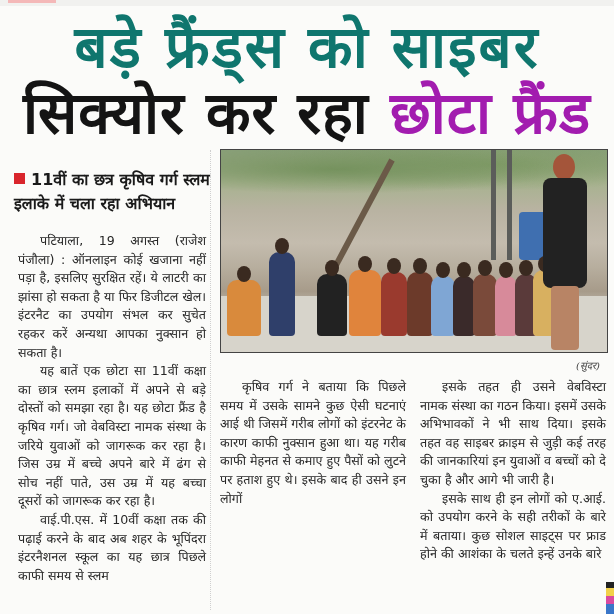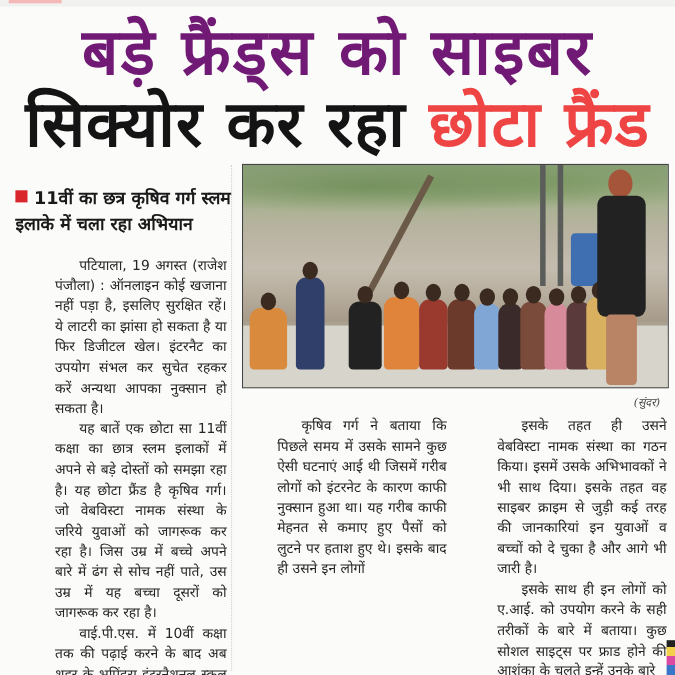--- a/index.html
+++ b/index.html
@@ -3,29 +3,29 @@
 <meta charset="utf-8">
 <style>
   * { box-sizing: border-box; margin: 0; padding: 0; }
   html, body { width: 614px; height: 614px; overflow: hidden; background: #fbfbf9; }
   body { position: relative; font-family: "DejaVu Sans", sans-serif; color: #1b1b1b; }
 
   .top-strip { position: absolute; left: 0; top: 0; width: 614px; height: 6px; background: #f1f1ef; }
   .top-strip .red-tab { position: absolute; left: 8px; top: 0; width: 48px; height: 3px; background: #f4b8b8; }
 
   .headline { position: absolute; left: 0; top: 14px; width: 614px; text-align: center; font-weight: bold; }
-  .headline .line1 { display: block; font-size: 58px; line-height: 66px; letter-spacing: 2px; color: #701a75; }
+  .headline .line1 { display: block; font-size: 58px; line-height: 66px; letter-spacing: 2px; color: #0f766e; }
   .headline .line2 { display: block; font-size: 58px; line-height: 66px; letter-spacing: 1px; color: #141414; }
-  .headline .red { color: #ef4444; }
+  .headline .red { color: #a21caf; }
 
   .subhead { position: absolute; left: 14px; top: 168px; width: 200px; font-weight: bold; font-size: 16px; line-height: 24px; color: #1a1a1a; }
   .subhead .bullet { display: inline-block; width: 11px; height: 11px; background: #d9252c; margin-right: 6px; vertical-align: 1px; }
 
   .col { position: absolute; font-size: 12.6px; line-height: 18.6px; text-align: justify; color: #262626; font-family: "DejaVu Sans", sans-serif; }
-  .col p { text-indent: 22px; margin-left: 32px; }
+  .col p { text-indent: 22px; }
   .col p.noindent { text-indent: 0; }
   .col1 { left: 18px; top: 232px; width: 188px; }
   .col2 { left: 220px; top: 378px; width: 186px; }
   .col3 { left: 420px; top: 378px; width: 186px; }
 
   .photo { position: absolute; left: 220px; top: 149px; width: 388px; height: 204px; border: 1px solid #444; overflow: hidden;
     background: linear-gradient(180deg, #8aa07a 0%, #a7b28f 16%, #b9b3a2 30%, #c4bcae 46%, #b7ae9e 58%, #a79b8a 70%, #c9c6bd 82%, #dedbd3 100%); }
   .photo .foliage { position: absolute; left: 0; top: 0; width: 100%; height: 48px; background: radial-gradient(ellipse at 30% 40%, #6f8e57 0%, transparent 60%), radial-gradient(ellipse at 70% 30%, #7d9a63 0%, transparent 55%); opacity: .85; }
   .photo .tree { position: absolute; left: 168px; top: 10px; width: 6px; height: 120px; background: #6b5a48; transform: rotate(28deg); transform-origin: top; }
   .photo .pole { position: absolute; top: 0; width: 5px; height: 110px; background: #5b5d5a; }

